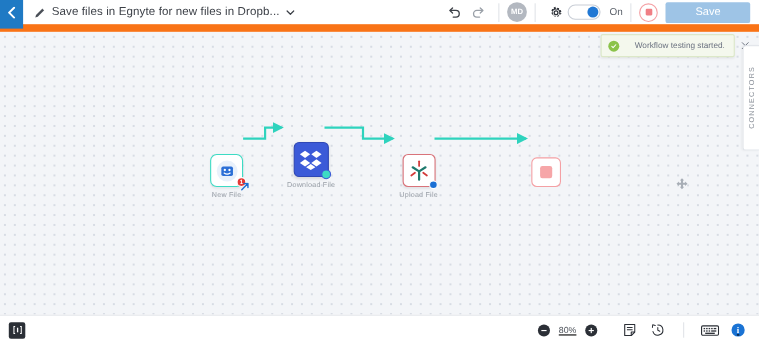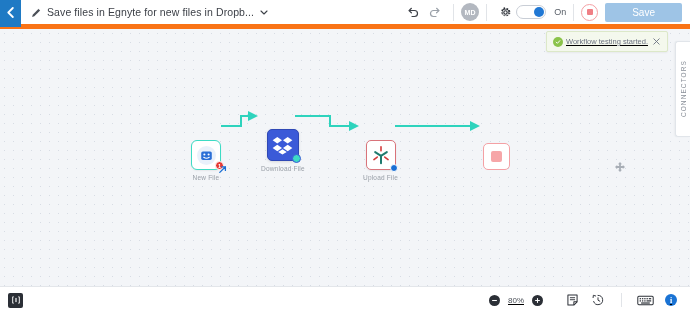--- a/index.html
+++ b/index.html
@@ -9,21 +9,21 @@
     font-family: "Liberation Sans", sans-serif;
     background: #ffffff;
   }
   #app { position: relative; width: 690px; height: 313px; background: #fff; }
 
   
   .header {
     position: absolute; top: 0; left: 0;
     width: 690px; height: 29px;
     background: #ffffff;
-    border-bottom: 5px solid #f97316;
+    border-bottom: 7px solid #f97316;
     display: flex; align-items: center;
   }
   .back-btn {
     width: 21px; height: 29px;
     background: #1f7ac4;
     display: flex; align-items: center; justify-content: center;
     cursor: pointer; flex: 0 0 auto;
   }
   .header-left {
     display: flex; align-items: center; gap: 5px;
@@ -91,24 +91,23 @@
     background-size: 9px 9px;
     overflow: hidden;
   }
 
   
   .toast {
     position: absolute; top: 2px; right: 22px;
     width: 122px; height: 21px;
     background: #f4f8ed; border: 1px solid #dce8c8;
     border-radius: 2px;
-    display: flex; align-items: center; gap: 3px;
+    display: flex; align-items: center; gap: 14px;
     padding: 0 6px;
     box-shadow: 0 1px 2px rgba(0,0,0,0.05);
-    text-decoration: underline;
   }
   .toast-check {
     width: 10px; height: 10px; border-radius: 50%;
     background: #8bc34a; display: flex; align-items: center;
     justify-content: center; flex: 0 0 auto;
   }
   .toast-text { font-size: 7.5px; color: #6b7280; flex: 1 1 auto; white-space: nowrap; }
   .toast-close { width: 9px; height: 9px; cursor: pointer; flex: 0 0 auto; }
 
   

